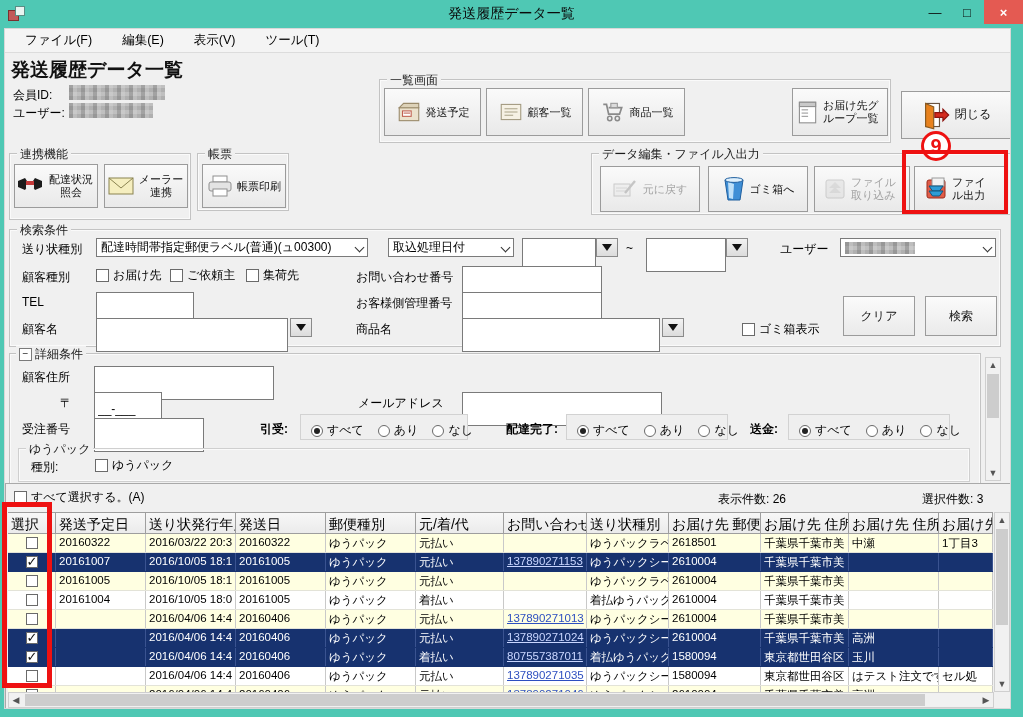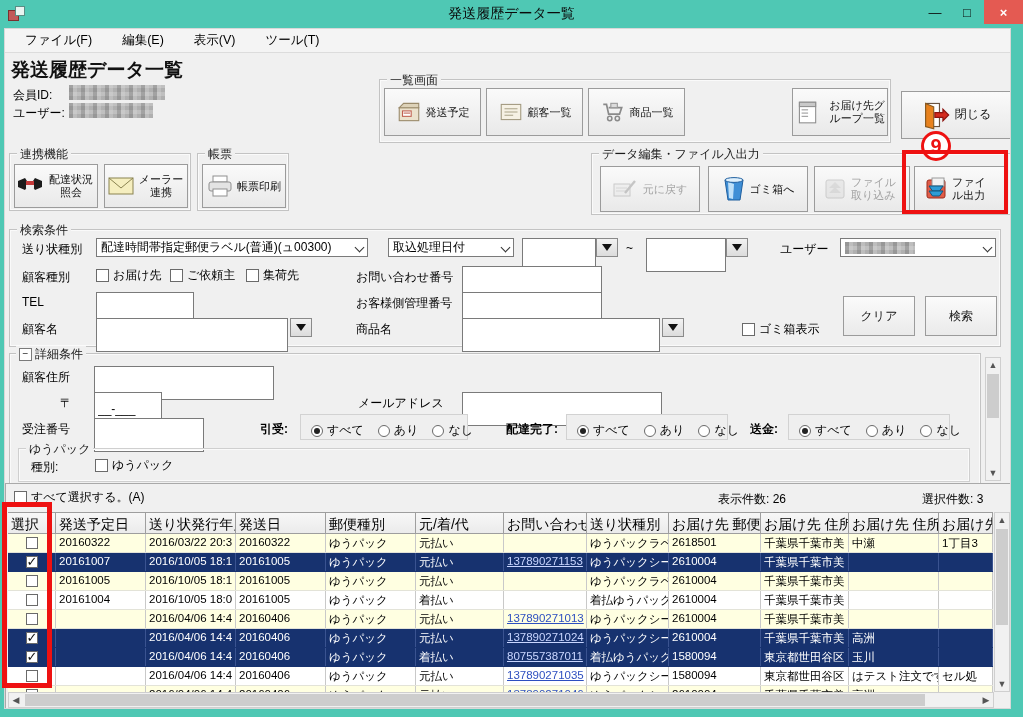--- a/index.html
+++ b/index.html
@@ -127,34 +127,34 @@
         <span class="blab">商品一覧</span>
       </div>
       <div class="btn" style="left:412px;top:8px;width:96px;height:48px;">
         <svg width="24" height="26" viewBox="0 0 22 24">
             <rect x="4" y="3" width="15" height="19" fill="#fff" stroke="#8f8f8f"></rect>
             <rect x="4" y="3" width="15" height="4" fill="#c9c9c9" stroke="#8f8f8f"></rect>
             <line x1="6" y1="10" x2="12" y2="10" stroke="#9a9a9a"></line>
             <line x1="6" y1="13" x2="12" y2="13" stroke="#9a9a9a"></line>
             <line x1="6" y1="16" x2="12" y2="16" stroke="#9a9a9a"></line>
           </svg>
-        <span class="blab" style="width:62px;text-align:right;">お届け先グループ一覧</span>
+        <span class="blab" style="width:62px;">お届け先グループ一覧</span>
       </div>
     </div>
 
     <div class="btn" style="left:896px;top:62px;width:110px;height:48px;font-size:12px;">
       <svg width="30" height="30" viewBox="0 0 26 26">
           <rect x="4" y="3" width="12" height="20" fill="#fff" stroke="#6a5340"></rect>
           <polygon points="4,3 11,6 11,25 4,23" fill="#e8821e" stroke="#8a5a20"></polygon>
           <polygon points="12,11 19,11 19,8 24,13 19,18 19,15 12,15" fill="#d42a1e" stroke="#8c1410"></polygon>
         </svg>
       <span class="blab">閉じる</span>
     </div>
 
-    <div class="group" style="left:4px;top:124px;width:182px;height:58px;">
+    <div class="group" style="left:4px;top:124px;width:182px;height:67px;">
       <span class="glabel">連携機能</span>
       <div class="btn" style="left:4px;top:10px;width:84px;height:44px;">
         <svg width="26" height="22" viewBox="0 0 26 22">
             <polygon points="1,6 8,3 12,9 8,15 1,12" fill="#1c1c1c"></polygon>
             <polygon points="25,6 18,3 14,9 18,15 25,12" fill="#1c1c1c"></polygon>
             <rect x="9" y="6" width="8" height="4" fill="#c43a3a"></rect>
             <rect x="9" y="10" width="8" height="3" fill="#eee"></rect>
           </svg>
         <span class="blab" style="width:48px;text-align:center;">配達状況照会</span>
       </div>

